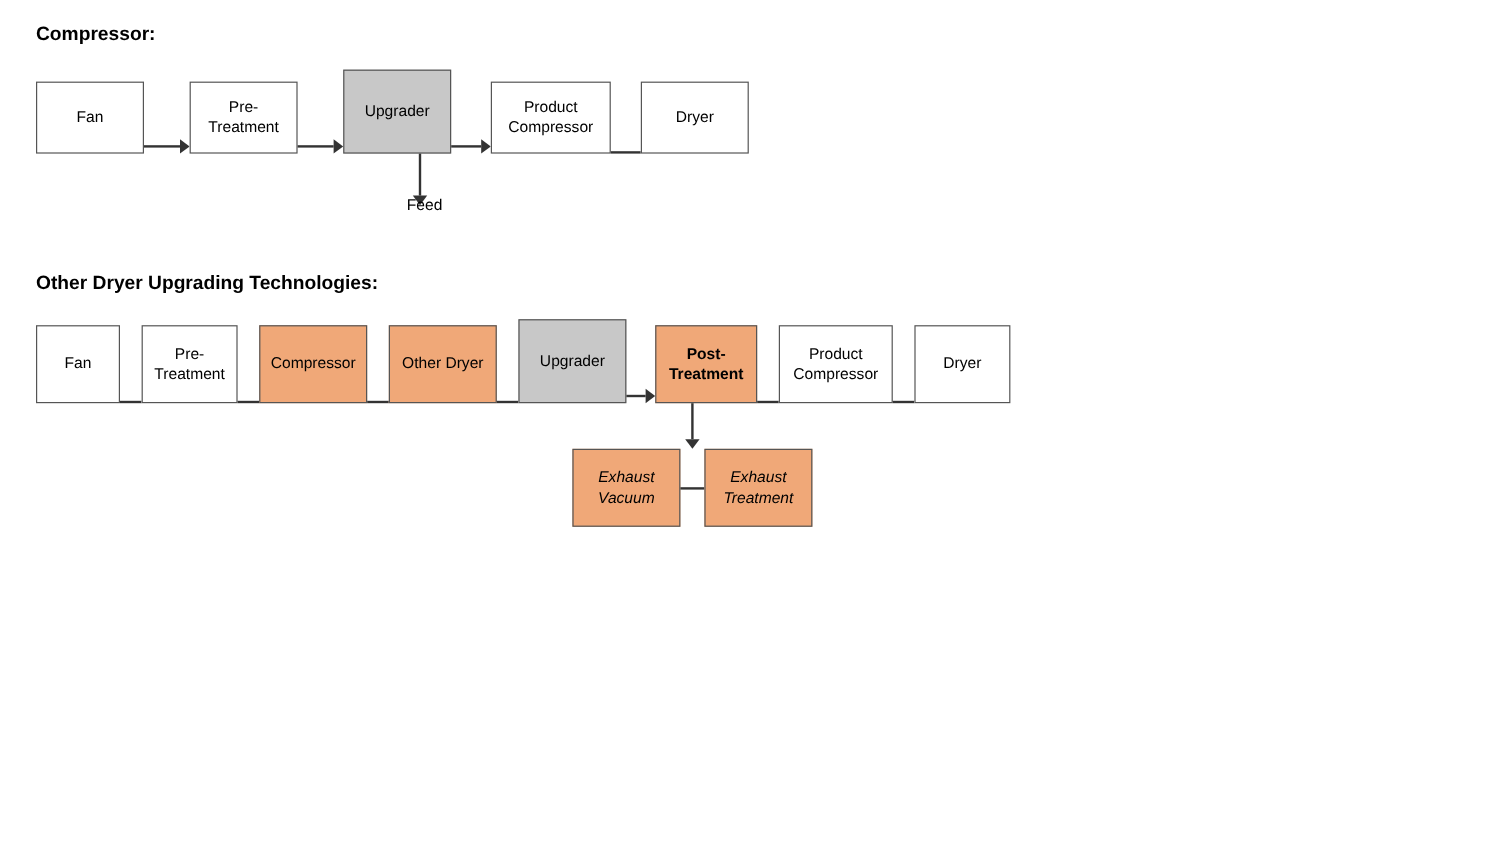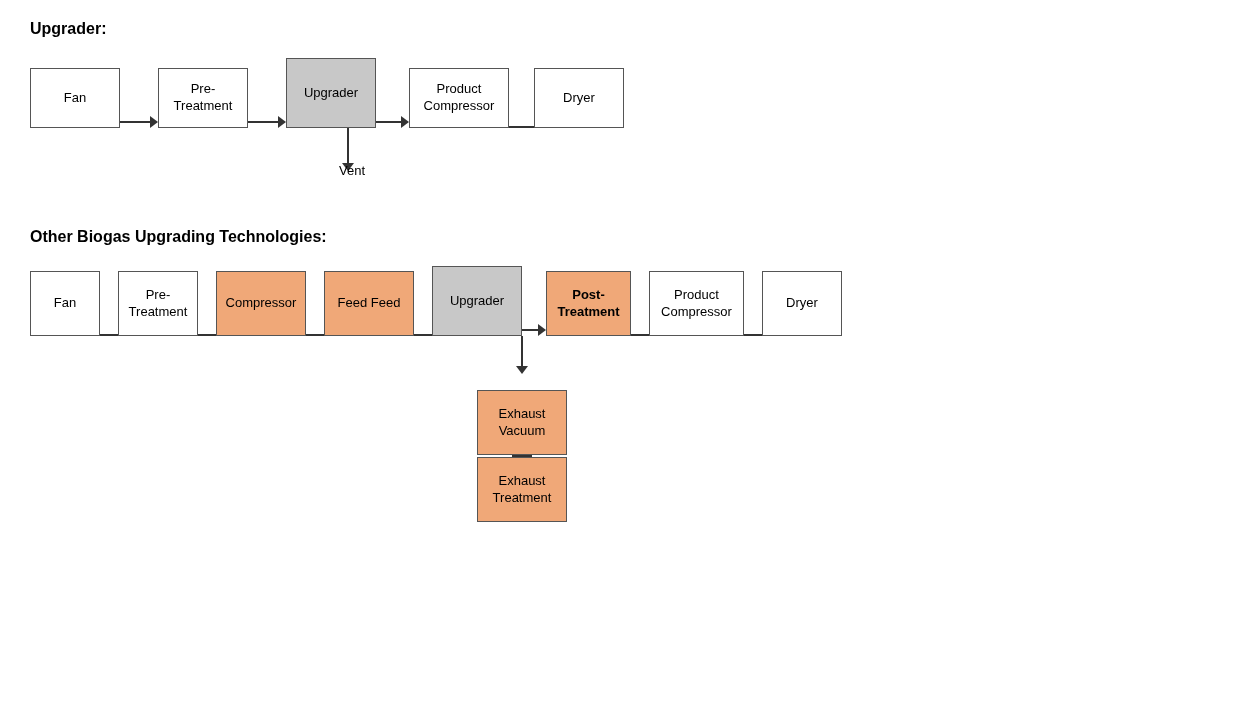--- a/index.html
+++ b/index.html
@@ -87,21 +87,21 @@
     }
 
     #section2 {
       margin-bottom: 20px;
     }
   </style>
 </head>
 <body>
 
 <div id="section1">
-  <div class="section-title">Upgrader:</div>
+  <div class="section-title">Compressor:</div>
 
   <div class="diagram-area">
 
     <div class="flow-row">
 
       <div class="box" style="width:90px;height:60px;">Fan</div>
 
       <div class="arrow-right">
         <div class="arrow-line" style="width:30px;"></div>
       </div>
@@ -128,29 +128,29 @@
       <div class="box" style="width:90px;height:60px;">Dryer</div>
     </div>
 
     <div style="display:flex;flex-direction:row;margin-top:0;">
 
       <div style="width:301px;flex-shrink:0;"></div>
       <div style="display:flex;flex-direction:column;align-items:center;">
         <div style="width:2px;height:35px;background:#333;"></div>
         <div style="width:0;height:0;border-left:6px solid transparent;border-right:6px solid transparent;border-top:8px solid #333;"></div>
         <div class="vent-row">
-          <span style="font-size:13px;margin-left:8px;margin-top:-8px;">Vent</span>
+          <span style="font-size:13px;margin-left:8px;margin-top:-8px;">Feed</span>
         </div>
       </div>
     </div>
   </div>
 </div>
 
 <div id="section2">
-  <div class="section-title">Other Biogas Upgrading Technologies:</div>
+  <div class="section-title">Other Dryer Upgrading Technologies:</div>
 
   <div class="diagram-area" style="margin-top:20px;">
 
     <div class="flow-row">
 
       <div class="box" style="width:70px;height:65px;">Fan</div>
 
       <div style="display:flex;align-items:center;">
         <div style="width:18px;height:2px;background:#333;"></div>
       </div>
@@ -160,21 +160,21 @@
       <div style="display:flex;align-items:center;">
         <div style="width:18px;height:2px;background:#333;"></div>
       </div>
 
       <div class="box orange" style="width:90px;height:65px;">Compressor</div>
 
       <div style="display:flex;align-items:center;">
         <div style="width:18px;height:2px;background:#333;"></div>
       </div>
 
-      <div class="box orange" style="width:90px;height:65px;">Feed Feed</div>
+      <div class="box orange" style="width:90px;height:65px;">Other Dryer</div>
 
       <div style="display:flex;align-items:center;">
         <div style="width:18px;height:2px;background:#333;"></div>
       </div>
 
       <div class="box grey" style="width:90px;height:70px;">Upgrader</div>
 
       <div style="display:flex;align-items:center;">
         <div style="width:16px;height:2px;background:#333;"></div>
         <div style="width:0;height:0;border-top:6px solid transparent;border-bottom:6px solid transparent;border-left:8px solid #333;"></div>
@@ -194,21 +194,21 @@
 
       <div class="box" style="width:80px;height:65px;">Dryer</div>
     </div>
 
     <div style="display:flex;flex-direction:row;margin-top:0;">
       <div style="width:447px;flex-shrink:0;"></div>
       <div style="display:flex;flex-direction:column;align-items:center;">
         <div style="width:2px;height:30px;background:#333;"></div>
         <div style="width:0;height:0;border-left:6px solid transparent;border-right:6px solid transparent;border-top:8px solid #333;"></div>
 
-        <div style="display:flex;flex-direction:column;align-items:center;margin-top:16px;">
+        <div style="display:flex;flex-direction:row;align-items:center;margin-top:0;font-style:italic;">
 
           <div class="box orange" style="width:90px;height:65px;">Exhaust<br>Vacuum</div>
 
           <div style="width:20px;height:2px;background:#333;"></div>
 
           <div class="box orange" style="width:90px;height:65px;">Exhaust<br>Treatment</div>
         </div>
       </div>
     </div>
   </div>

